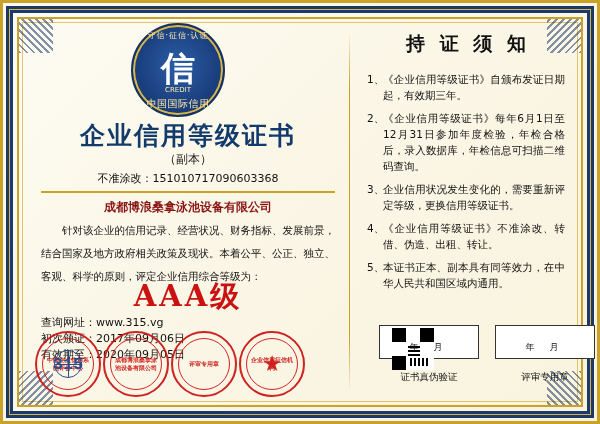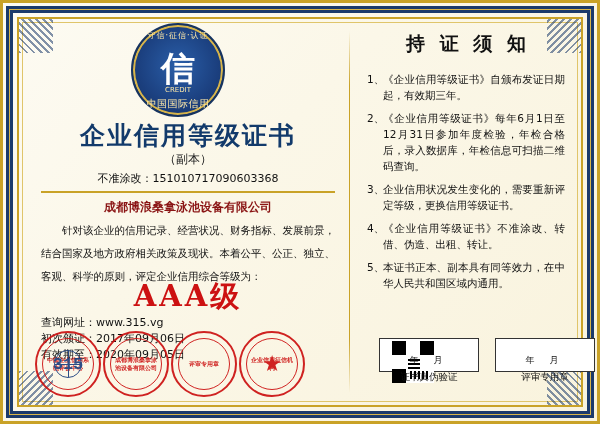--- a/index.html
+++ b/index.html
@@ -163,21 +163,21 @@
     font-size:10.5px;line-height:16px;color:#111;text-align:justify;
     margin-bottom:7px;padding-left:16px;position:relative;
   }
   ol.notes li .num{
     position:absolute;left:0;top:0;
   }
   .boxes{
     position:absolute;left:20px;right:14px;bottom:4px;height:72px;
   }
   .box{
-    position:absolute;top:17px;width:100px;height:34px;border:1px solid #333;
+    position:absolute;top:4px;width:100px;height:34px;border:1px solid #333;
     box-sizing:border-box;background:#fff;
   }
   .box.b1{left:10px;}
   .box.b2{left:126px;}
   .qr{
     position:absolute;left:12px;top:2px;width:42px;height:42px;
     background:
       linear-gradient(#000 0 0) 0 0/14px 14px no-repeat,
       linear-gradient(#fff 0 0) 4px 4px/6px 6px no-repeat,
       linear-gradient(#000 0 0) 28px 0/14px 14px no-repeat,

